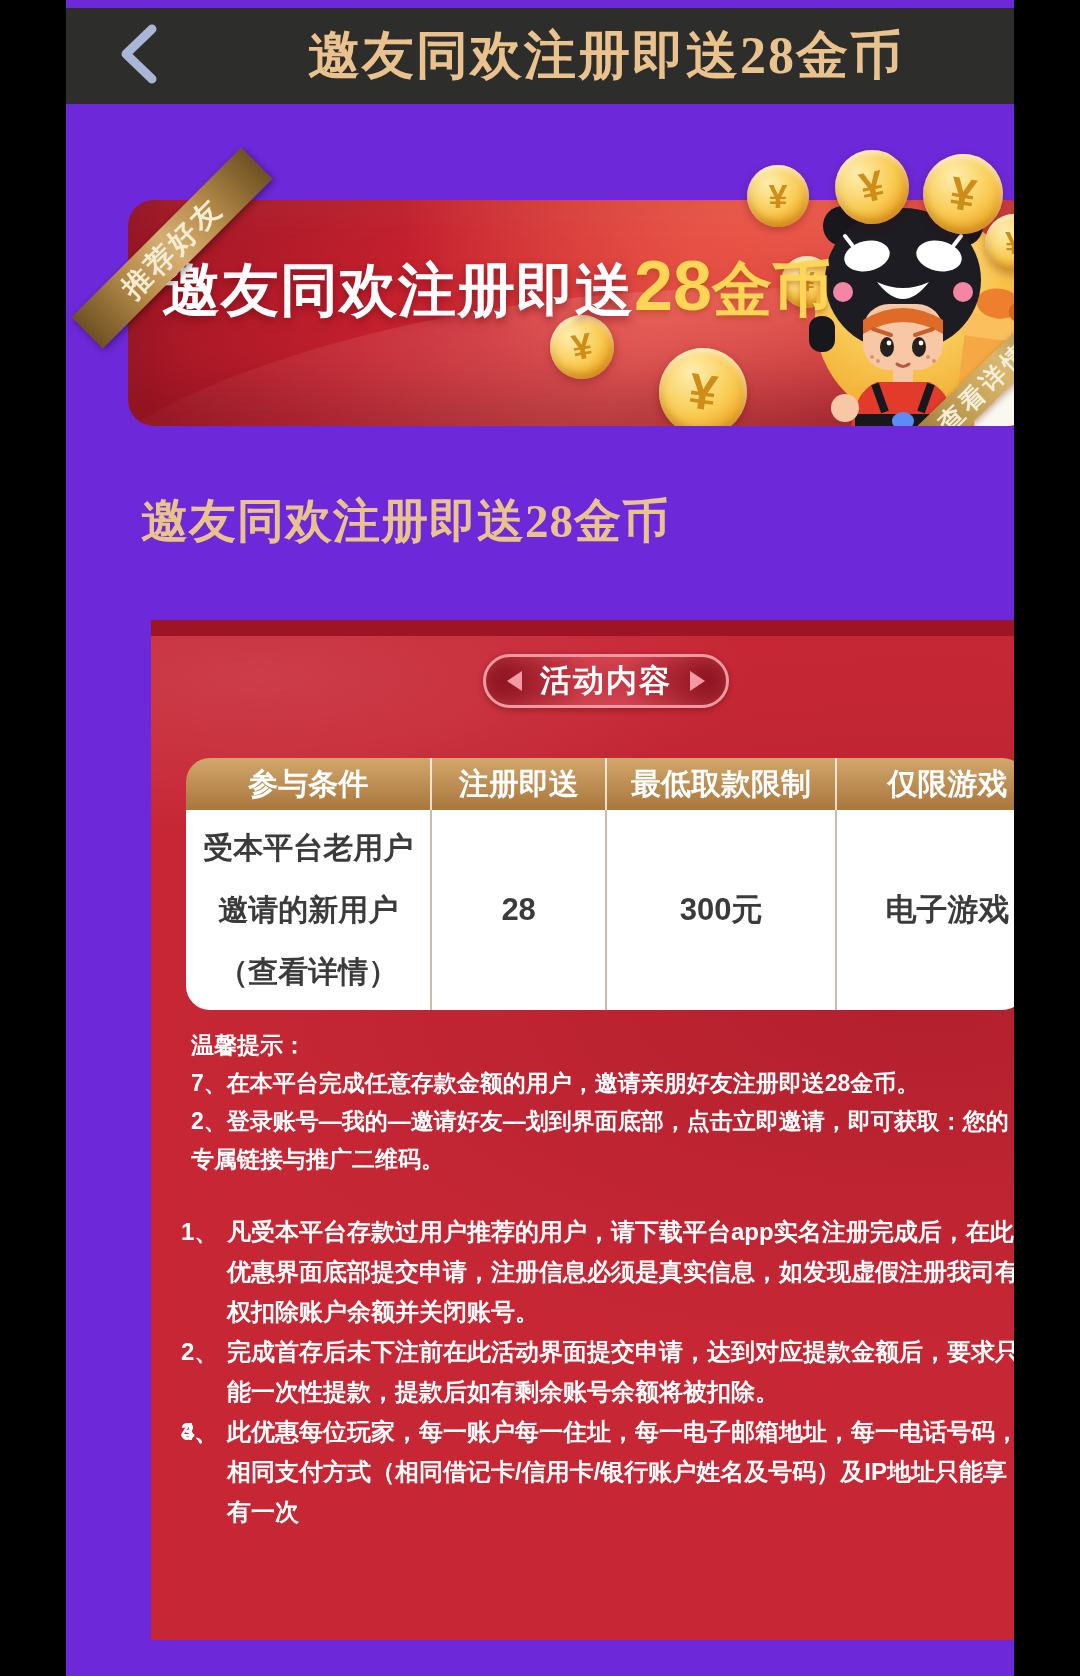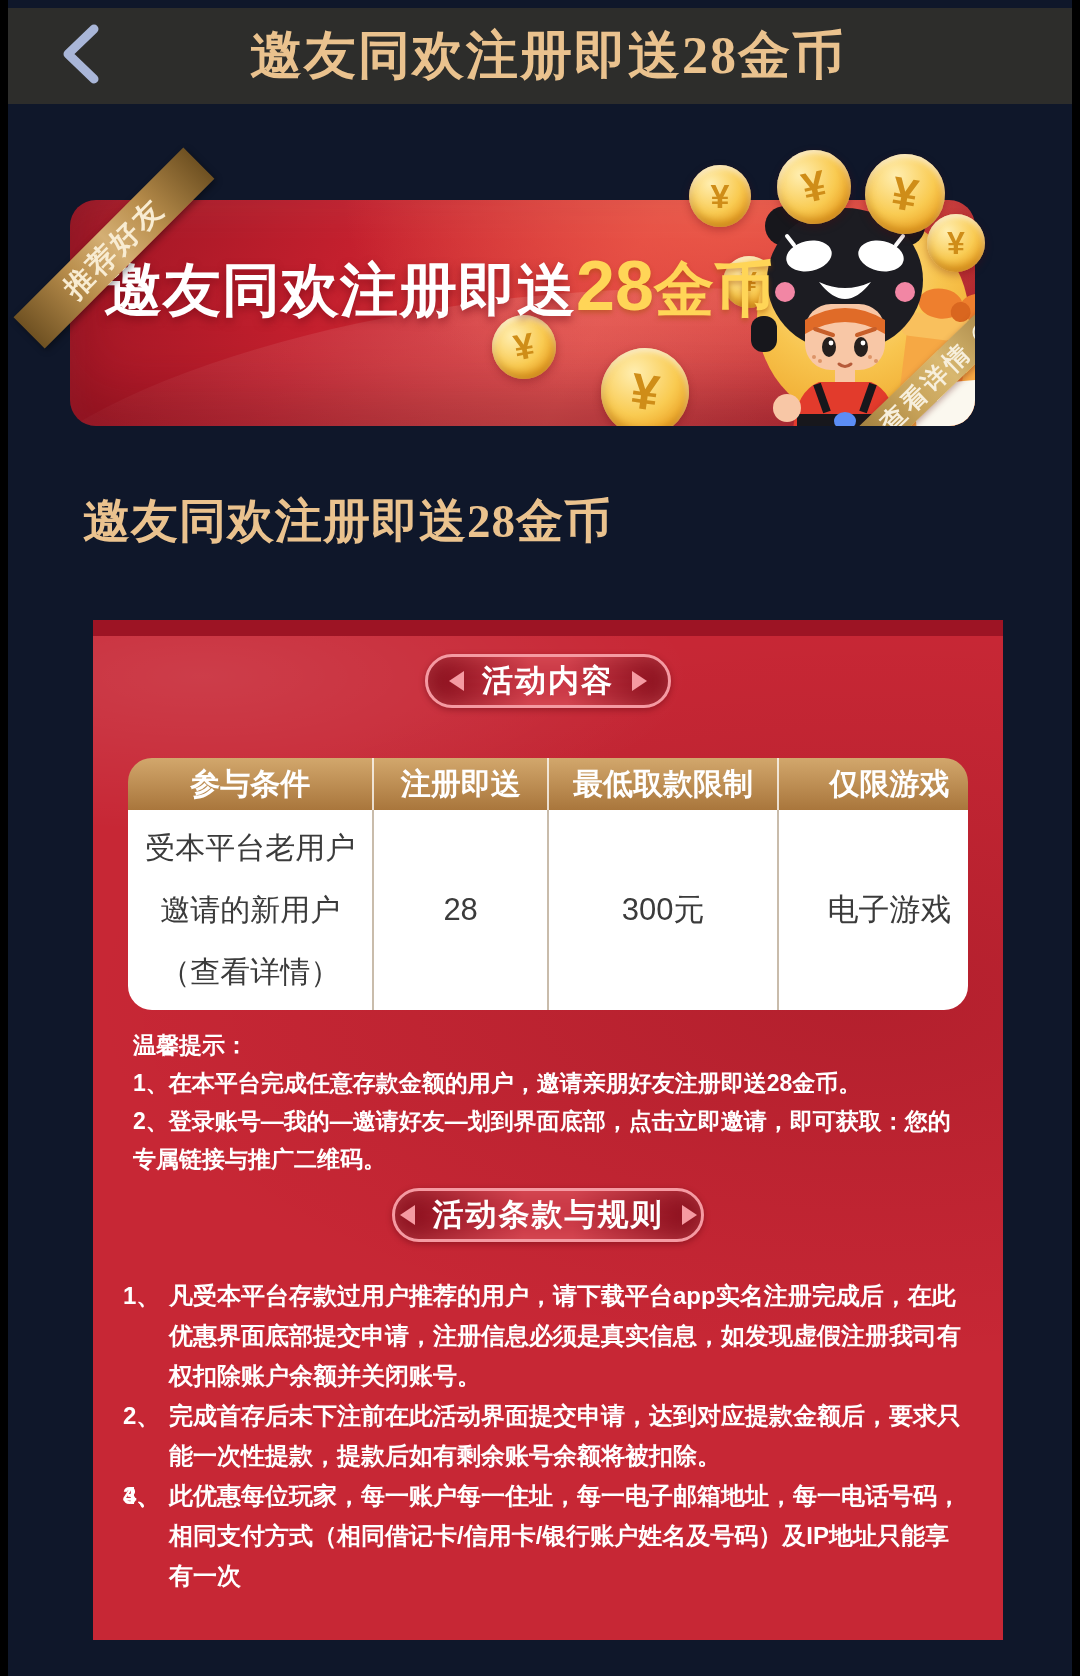--- a/index.html
+++ b/index.html
@@ -1,19 +1,19 @@
 <!DOCTYPE html>
 <html><head>
 <meta charset="utf-8">
 <style>
   * { margin:0; padding:0; box-sizing:border-box; }
   body { background:#000; }
   .screen {
-    position:relative; width:1064px; height:1676px; margin:0 auto;
-    background:#0f172a; overflow:hidden;
+    position:relative; width:948px; height:1676px; margin:0 auto;
+    background:#6d28d9; overflow:hidden;
     font-family:"Liberation Sans","DejaVu Sans",sans-serif;
   }
 
   
   .navbar { position:absolute; left:0; top:8px; width:1080px; height:96px; background:#2d2d2b; }
   .back-btn { position:absolute; left:40px; top:16px; width:64px; height:64px; display:flex; align-items:center; justify-content:center; cursor:pointer; }
   .nav-title {
     position:absolute; left:0; top:0; width:100%; height:96px; line-height:96px; text-align:center;
     font-family:"Liberation Serif","DejaVu Serif",serif; font-weight:bold;
     font-size:52px; color:#eac28e; letter-spacing:2px;
@@ -117,21 +117,21 @@
 
   .bonus-table { width:840px; margin:50px auto 0; border-radius:24px; overflow:hidden; }
   .bonus-table table { width:100%; border-collapse:collapse; }
   .bonus-table th {
     height:52px; background:linear-gradient(180deg,#d2a76c,#a9763c);
     color:#fff; font-size:30px; font-weight:bold; border-right:2px solid rgba(255,255,255,.75);
   }
   .bonus-table th:last-child, .bonus-table td:last-child { border-right:none;padding-left:32px; }
   .bonus-table td {
     height:200px; background:#fff; text-align:center; vertical-align:middle;
-    font-size:31px; color:#3b3b3b; border-right:2px solid #c9bcab;
+    font-size:31px; color:#3b3b3b; border-right:2px solid #c9bcab;font-weight:bold;
   }
   .cond-line { line-height:62px; font-size:30px; }
 
   .tips { margin:16px 40px 0 40px; width:830px; color:#fff; font-size:23px; line-height:38px; font-weight:bold; }
 
   .rules { margin:34px 40px 0 30px; list-style:none; }
   .rules li { position:relative; padding-left:46px; color:#fff; font-size:24px; line-height:40px; font-weight:bold; }
   .rule-num { position:absolute; left:0; top:0; }
 </style>
 </head>
@@ -274,29 +274,24 @@
             <td>28</td>
             <td>300元</td>
             <td>电子游戏</td>
           </tr>
         </tbody>
       </table>
     </div>
 
     <div class="tips">
       <div>温馨提示：</div>
-      <div>1、在本平台完成任意存款金额的用户，邀请亲朋好友注册即送28金币。</div>
+      <div>7、在本平台完成任意存款金额的用户，邀请亲朋好友注册即送28金币。</div>
       <div>2、登录账号—我的—邀请好友—划到界面底部，点击立即邀请，即可获取：您的专属链接与推广二维码。</div>
     </div>
 
-    <div class="badge badge2">
-      <span class="arr arr-l"></span>
-      <span class="badge-label">活动条款与规则</span>
-      <span class="arr arr-r"></span>
-    </div>
 
     <ol class="rules">
       <li>
         <span class="rule-num">1、</span>
         <span>凡受本平台存款过用户推荐的用户，请下载平台app实名注册完成后，在此优惠界面底部提交申请，注册信息必须是真实信息，如发现虚假注册我司有权扣除账户余额并关闭账号。</span>
       </li>
       <li>
         <span class="rule-num">2、</span>
         <span>完成首存后未下注前在此活动界面提交申请，达到对应提款金额后，要求只能一次性提款，提款后如有剩余账号余额将被扣除。</span>
       </li>

